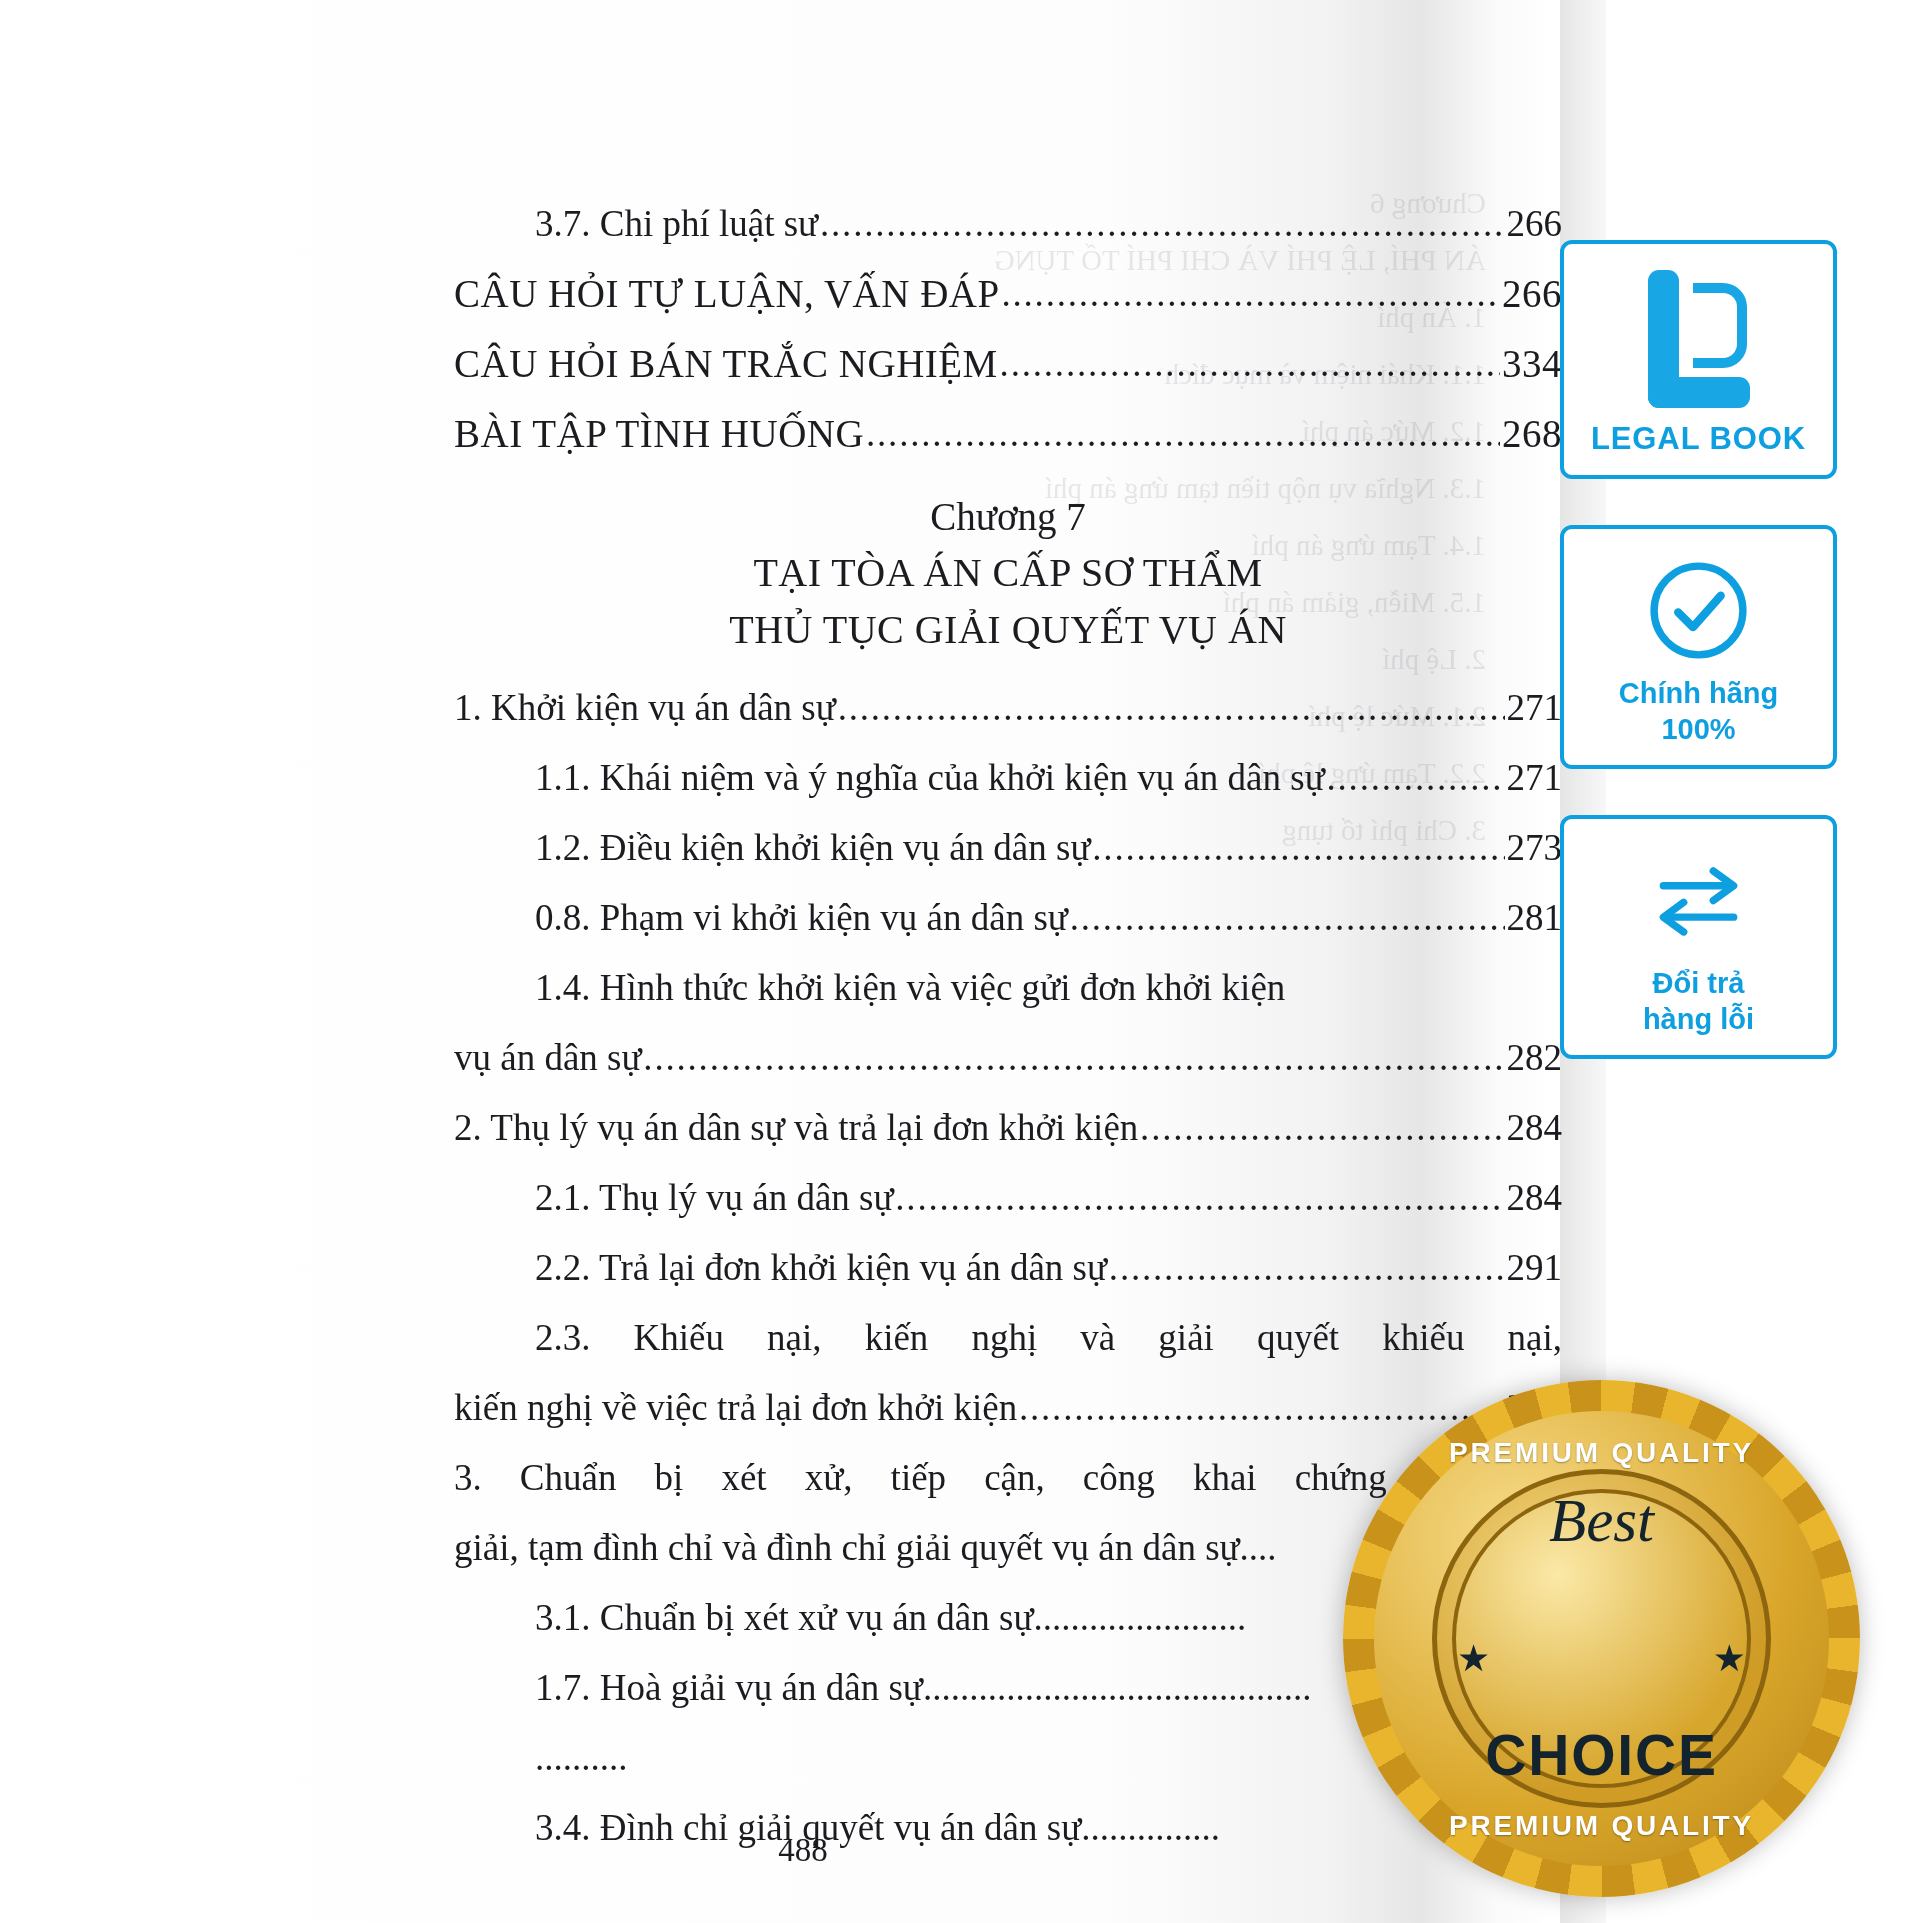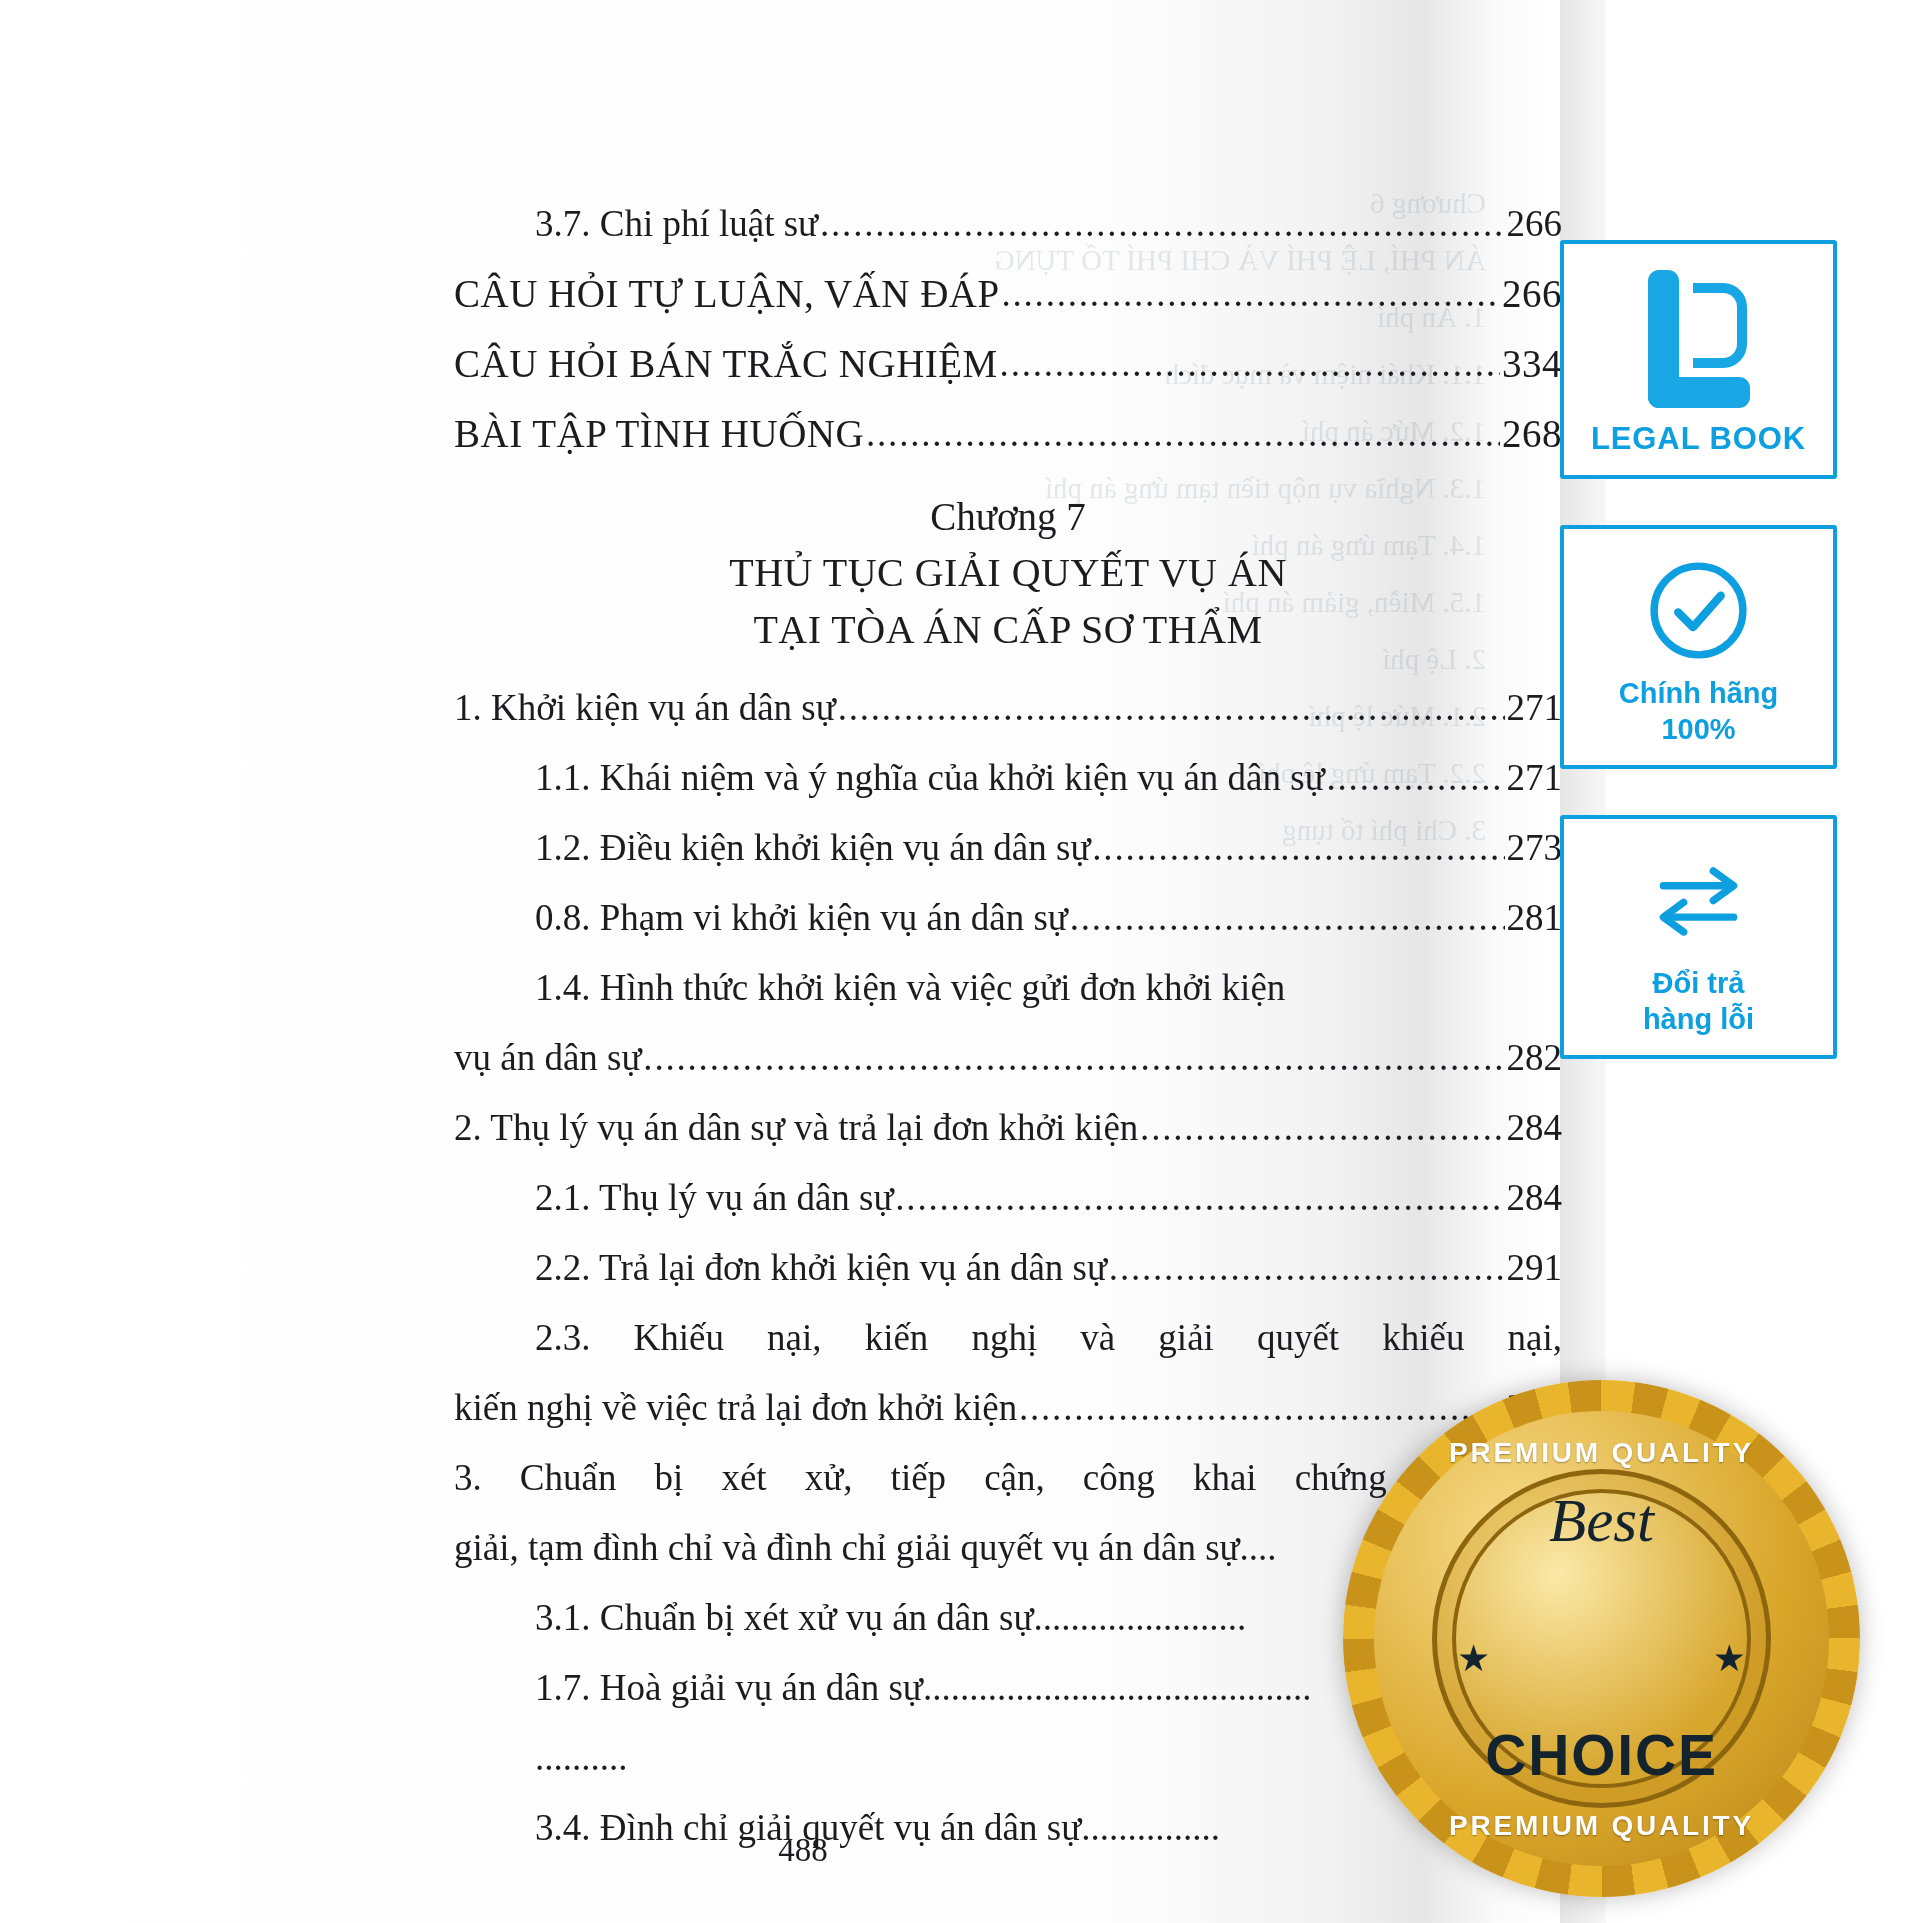--- a/index.html
+++ b/index.html
@@ -151,21 +151,21 @@
   .rail {
     position: absolute;
     left: 1560px;
     top: 240px;
     width: 286px;
   }
   .badge {
     width: 277px;
     box-sizing: border-box;
     border: 4.6px solid #0e9fe0;
-    border-radius: 3px;
+    border-radius: 12px;
     background: #ffffff;
     margin-bottom: 46px;
     padding: 20px 9.2px 18.5px 9.2px;
     text-align: center;
     color: #0e9fe0;
     font-family: "Liberation Sans", sans-serif;
     font-weight: bold;
   }
   .badge .cap {
     font-size: 29px;
@@ -335,22 +335,22 @@
     </div>
 
     <div class="row caps">
       <span class="label">BÀI TẬP TÌNH HUỐNG</span>
       <span class="dots">..........................................................................................................</span>
       <span class="pg">268</span>
     </div>
 
     <div class="chapter">
       <div class="c-num">Chương 7</div>
+      <div class="c-title">TẠI TÒA ÁN CẤP SƠ THẨM</div>
       <div class="c-title">THỦ TỤC GIẢI QUYẾT VỤ ÁN</div>
-      <div class="c-title">TẠI TÒA ÁN CẤP SƠ THẨM</div>
     </div>
 
     <div class="row">
       <span class="label">1. Khởi kiện vụ án dân sự</span>
       <span class="dots">..........................................................................................................</span>
       <span class="pg">271</span>
     </div>
 
     <div class="row lvl2">
       <span class="label">1.1. Khái niệm và ý nghĩa của khởi kiện vụ án dân sự</span>

